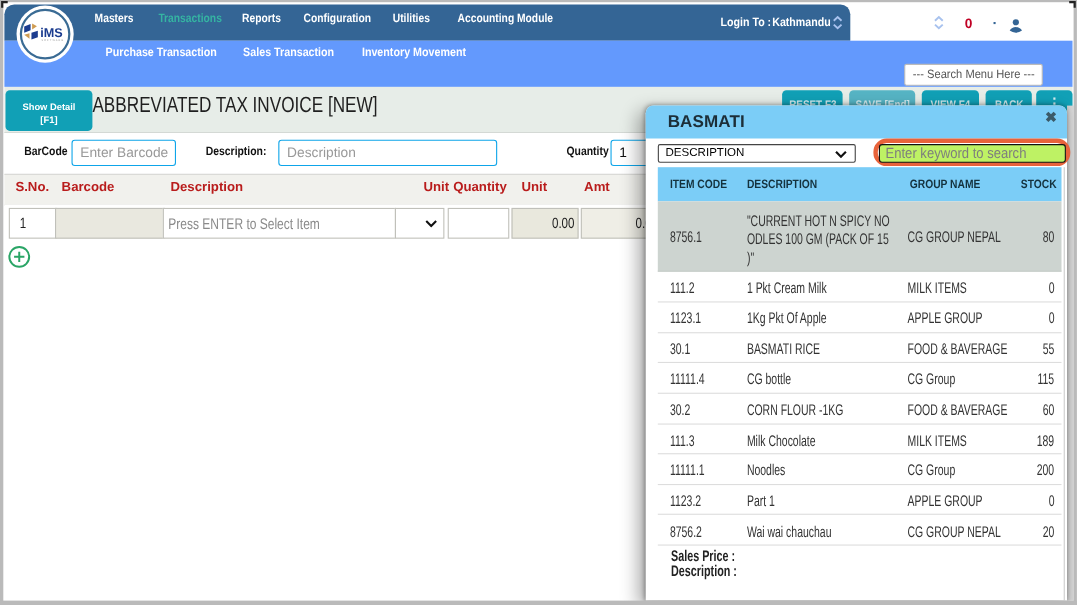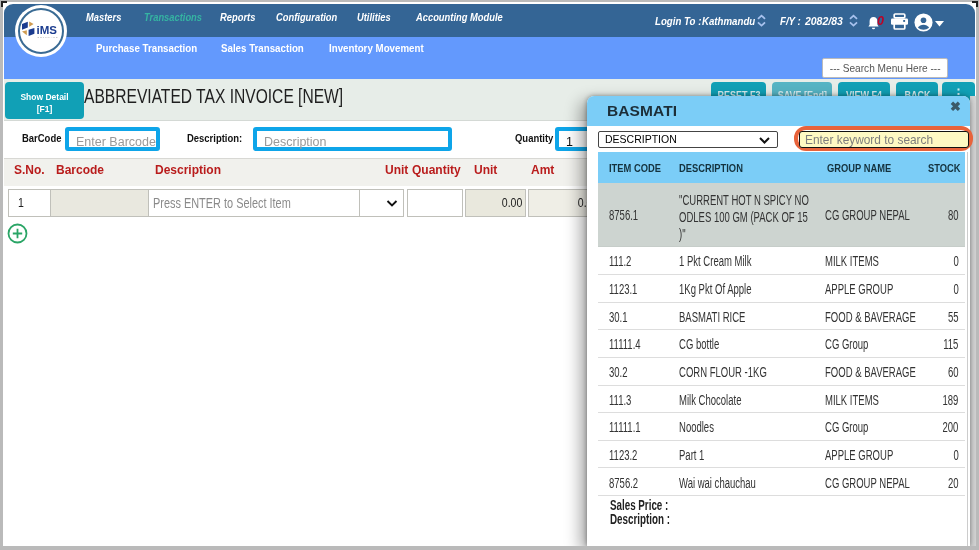--- a/index.html
+++ b/index.html
@@ -2,21 +2,21 @@
 <html><head>
 <meta charset="utf-8">
 <style>
   * { margin:0; padding:0; box-sizing:border-box; }
   html,body { width:979px; height:550px; overflow:hidden; }
   body { background:#fff; font-family:"Liberation Sans", sans-serif; position:relative; }
   .abs { position:absolute; }
   .frame { position:absolute; background:#bababa; z-index:100; }
 
   
-  #nav1 { position:absolute; left:4px; top:4px; width:971px; height:33px; background:#346595; border-radius:9px 9px 0 0;font-style:italic; }
+  #nav1 { position:absolute; left:4px; top:4px; width:769px; height:33px; background:#346595; border-radius:9px 9px 0 0; }
   .nav1item { position:absolute; top:7px; color:#fff; font-size:11px; font-weight:bold; white-space:nowrap; transform:scaleX(.85); transform-origin:0 0; }
   .teal { color:#35b4a2; }
   #nav2 { position:absolute; left:4px; top:37px; width:971px; height:42px; background:#6399fd; }
   .nav2item { position:absolute; top:5px; color:#fff; font-size:11px; font-weight:bold; white-space:nowrap; transform:scaleX(.885); transform-origin:0 0; }
 
   
   #logo { position:absolute; left:15px; top:5px; width:52px; height:52px; background:#fff; border-radius:50%; z-index:5; }
   #logo .ring { position:absolute; left:3px; top:3px; right:3px; bottom:3px; border:2px solid #3a6b94; border-radius:50%; }
 
   
@@ -29,38 +29,38 @@
   
   #titlebar { position:absolute; left:4px; top:79px; width:971px; height:42px; background:#e7ede8; border-bottom:1px solid #d4d9d5; }
   #showdetail { position:absolute; left:1px; top:3px; width:79px; height:37px; background:#11a0b6; border-radius:4px; color:#fff; font-size:8.5px; font-weight:bold; text-align:center; padding-top:9px; line-height:12px; }
   #pagetitle { position:absolute; left:80px; top:6px; font-size:20px; color:#1f1f1f; font-weight:500; transform:scaleX(.78); transform-origin:0 0; white-space:nowrap; }
   .topbtn { position:absolute; top:3px; height:40px; background:#11a0b6; border-radius:4px; color:#d4ecf0; font-size:10px; font-weight:bold; text-align:center; padding-top:8px; }
   .topbtn span { display:inline-block; transform:scaleX(.9); }
 
   
   #formrow { position:absolute; left:4px; top:121px; width:971px; height:36px; background:#fff; }
   .flabel { position:absolute; top:11px; font-size:11px; font-weight:bold; color:#111; transform:scaleX(.86); transform-origin:0 0; white-space:nowrap; }
-  .finput { position:absolute; top:6px; height:24px; background:#fff; border:4px solid #0ea5e9; border-radius:3px; font-size:12.5px; color:#999; padding-left:7px; line-height:22px; }
+  .finput { position:absolute; top:6px; height:24px; background:#fff; border:1px solid #0ea5e9; border-radius:3px; font-size:12.5px; color:#999; padding-left:7px; line-height:22px; }
 
   
   #theadrow { position:absolute; left:4px; top:157.5px; width:971px; height:29px; background:#f1f1ed; border-top:1px solid #d8d8d4; border-bottom:1px solid #d8d8d4; }
   .th { position:absolute; top:4px; font-size:12px; font-weight:bold; color:#b91c1c; white-space:nowrap; }
   #datarow { position:absolute; left:4px; top:186px; width:971px; height:33px; background:#fff; }
   .cell { position:absolute; top:2.5px; height:28px; border:1px solid #c0c0ba; background:#fff; font-size:13.5px; color:#222; }
   .cell .tx { display:inline-block; transform:scaleX(.78); transform-origin:0 50%; }
 
 
   
   #modal { position:absolute; left:587px; top:96px; width:383px; height:450px; background:#fff; border-radius:7px 7px 0 0; box-shadow:0 0 5px rgba(0,0,0,.4), -7px 5px 16px rgba(0,0,0,.33); z-index:20; }
   #mhead { position:absolute; left:0; top:0; right:0; height:30px; background:#7bcdf7; border-radius:7px 7px 0 0; }
   #mhead .t { position:absolute; left:20px; top:6px; font-size:15.5px; font-weight:bold; color:#1c2e38; letter-spacing:.1px; }
   #mhead .x { position:absolute; right:9px; top:2.5px; font-size:13px; font-weight:bold; color:#3b5a68; }
   #msel { position:absolute; left:11px; top:35px; width:180px; height:17px; border:1px solid #444; border-radius:2px; background:#fff; font-size:10.5px; color:#000; padding-left:6px; line-height:15px; }
   #mring { position:absolute; left:206.5px; top:30px; width:179px; height:24.5px; border:4px solid #e8633b; border-radius:12px; }
-  #msearch { position:absolute; left:212px; top:34.5px; width:170px; height:17.5px; border:1.5px solid #111; border-radius:3px; background:#fef9c3; overflow:hidden; }
+  #msearch { position:absolute; left:212px; top:34.5px; width:170px; height:17.5px; border:1.5px solid #111; border-radius:3px; background:#bef264; overflow:hidden; }
   #msearch span { position:absolute; left:5px; top:0px; font-size:13.5px; color:#7e7e7e; transform:scaleX(.88); transform-origin:0 0; white-space:nowrap; }
   #mthead { position:absolute; left:11px; top:55.5px; width:367px; height:31.5px; background:#7bcdf7; }
   .mth { position:absolute; top:10px; font-size:11px; font-weight:bold; color:#14323e; transform:scaleX(.85); transform-origin:0 0; white-space:nowrap; }
   #grayrow { position:absolute; left:11px; top:87px; width:367px; height:63.6px; background:#cdd4d0; border-bottom:1px solid #c6cdc9; }
   .mrow { position:absolute; left:11px; width:367px; height:27.65px; border-bottom:1px solid #ddd; }
   .mc { position:absolute; font-size:14px; color:#333; transform:scaleX(.68); transform-origin:0 0; white-space:nowrap; }
   .c1 { left:11px; top:6px; }
   .c2 { left:81px; top:6px; }
   .c3 { left:227px; top:6px; }
   .c4 { right:6.5px; top:6px; transform-origin:100% 0; }

